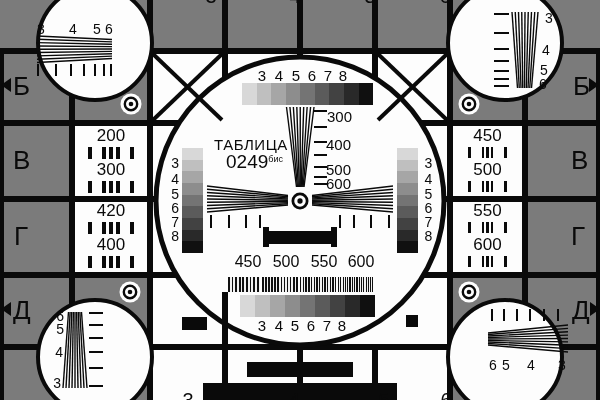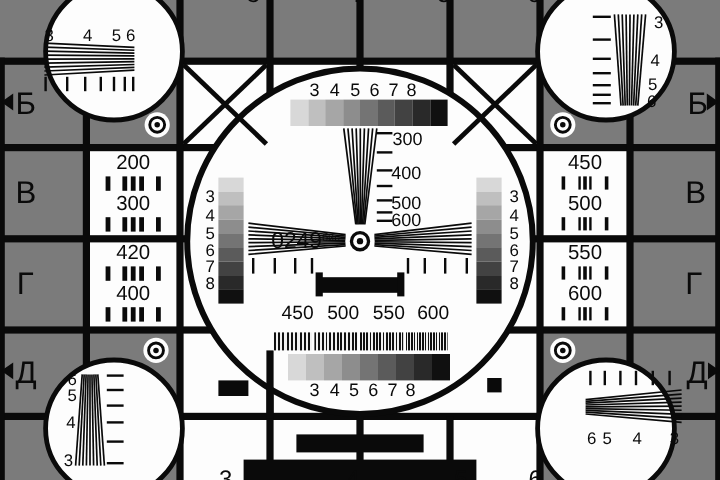--- a/index.html
+++ b/index.html
@@ -24,21 +24,21 @@
   .tickrow .gap{width:7px;}
   .tickrow.thin .b{width:2.5px;height:11px;margin:0 1px;}
   .tickrow.thin .gap{width:9px;}
   .arrow-l{position:absolute;width:0;height:0;border-top:7px solid transparent;
            border-bottom:7px solid transparent;border-right:10px solid #0a0a0a;}
   .arrow-r{position:absolute;width:0;height:0;border-top:7px solid transparent;
            border-bottom:7px solid transparent;border-left:10px solid #0a0a0a;}
   .burst{position:absolute;top:277px;height:15px;}
   .blk{position:absolute;background:#0a0a0a;}
   .title{font-size:15px;letter-spacing:0.5px;}
-  .codenum{font-size:19px;margin-top:40px;}
+  .codenum{font-size:19px;}
   .codenum sup{font-size:9px;vertical-align:6px;letter-spacing:0;}
 </style>
 </head>
 <body>
 
 <div id="stage">
 
   <div class="white" style="left:150px;top:51px;width:300px;height:349px;"></div>
   <div class="white" style="left:72px;top:123px;width:78px;height:152px;"></div>
   <div class="white" style="left:450px;top:123px;width:75px;height:152px;"></div>
@@ -230,20 +230,21 @@
       <i style="background: rgb(66, 66, 66);"></i>
       <i style="background: rgb(41, 41, 41);"></i>
       <i style="background: rgb(16, 16, 16);"></i>
     </div>
 
   <span class="lbl wlab" style="left:327px;top:109px;">300</span>
   <span class="lbl wlab" style="left:326px;top:137px;">400</span>
   <span class="lbl wlab" style="left:326px;top:162px;">500</span>
   <span class="lbl wlab" style="left:326px;top:176px;">600</span>
 
+  <span class="lbl title" style="left:214px;top:137px;">ТАБЛИЦА</span>
   <span class="lbl codenum" style="left:226px;top:152px;"><span>0249</span><sup>бис</sup></span>
 
   <span class="lbl gsl" style="left:164px;top:156px;text-align:right;">3</span>
   <span class="lbl gsl" style="left:164px;top:172px;text-align:right;">4</span>
   <span class="lbl gsl" style="left:164px;top:187px;text-align:right;">5</span>
   <span class="lbl gsl" style="left:164px;top:201px;text-align:right;">6</span>
   <span class="lbl gsl" style="left:164px;top:215px;text-align:right;">7</span>
   <span class="lbl gsl" style="left:164px;top:229px;text-align:right;">8</span>
   <div class="steps-v" style="left:182px;top:148px;width:21px;height:105px;">
       <i style="background: rgb(216, 216, 216);"></i>

